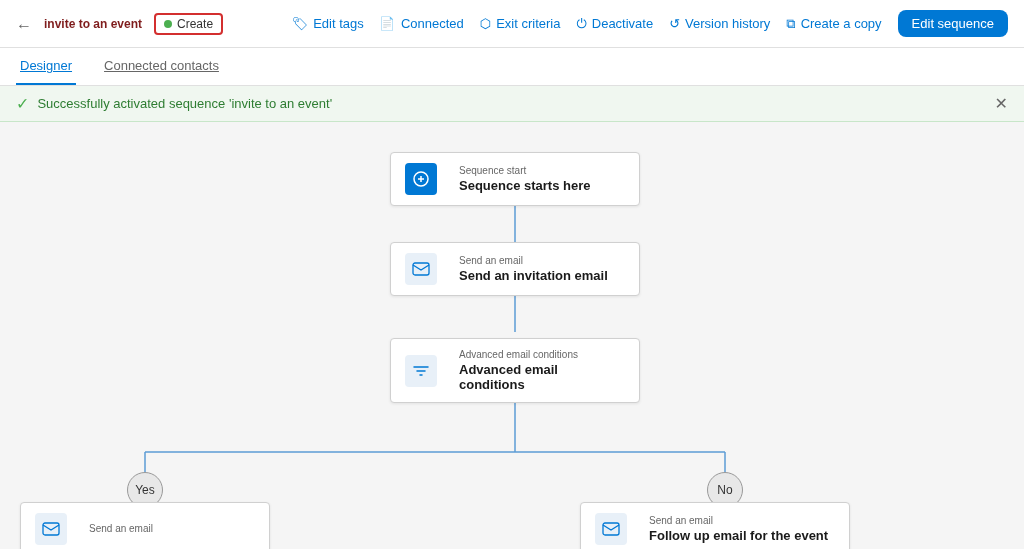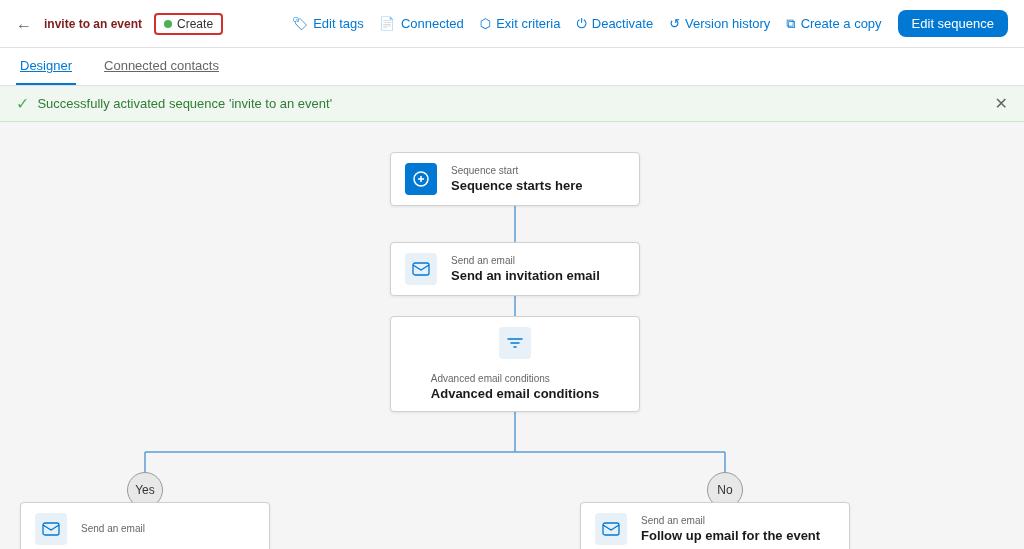--- a/index.html
+++ b/index.html
@@ -57,37 +57,37 @@
     }
 
     
     .flow-container {
       position: relative; width: 1024px; min-height: 600px;
     }
 
     .node {
       position: absolute;
       background: #fff; border: 1px solid #d0d0d0; border-radius: 4px;
-      display: flex; align-items: center; gap: 14px;
+      display: flex; align-items: center; gap: 22px;
       padding: 10px 14px; box-shadow: 0 1px 3px rgba(0,0,0,0.08);
     }
     .node-icon {
       width: 32px; height: 32px; border-radius: 4px;
       display: flex; align-items: center; justify-content: center;
       flex-shrink: 0; font-size: 14px;
     }
     .node-icon-blue { background: #0078d4; color: #fff; }
     .node-icon-gray { background: #e8f0f8; color: #0078d4; }
     .node-label { font-size: 10px; color: #666; margin-bottom: 2px; }
     .node-title { font-size: 13px; font-weight: 600; color: #1a1a1a; }
 
     
     .node-sequence-start { left: 390px; top: 10px; width: 250px; }
     .node-send-invitation { left: 390px; top: 100px; width: 250px; }
-    .node-advanced-conditions { left: 390px; top: 174px; width: 250px; flex-direction: column; }
+    .node-advanced-conditions { left: 390px; top: 196px; width: 250px; }
     .node-send-confirmation { left: 20px; top: 360px; width: 250px; }
     .node-follow-up { left: 580px; top: 360px; width: 270px; }
 
     .badge-circle {
       position: absolute;
       width: 36px; height: 36px; border-radius: 50%;
       background: #e8e8e8; border: 1.5px solid #999;
       display: flex; align-items: center; justify-content: center;
       font-size: 12px; font-weight: 500; color: #333;
     }

